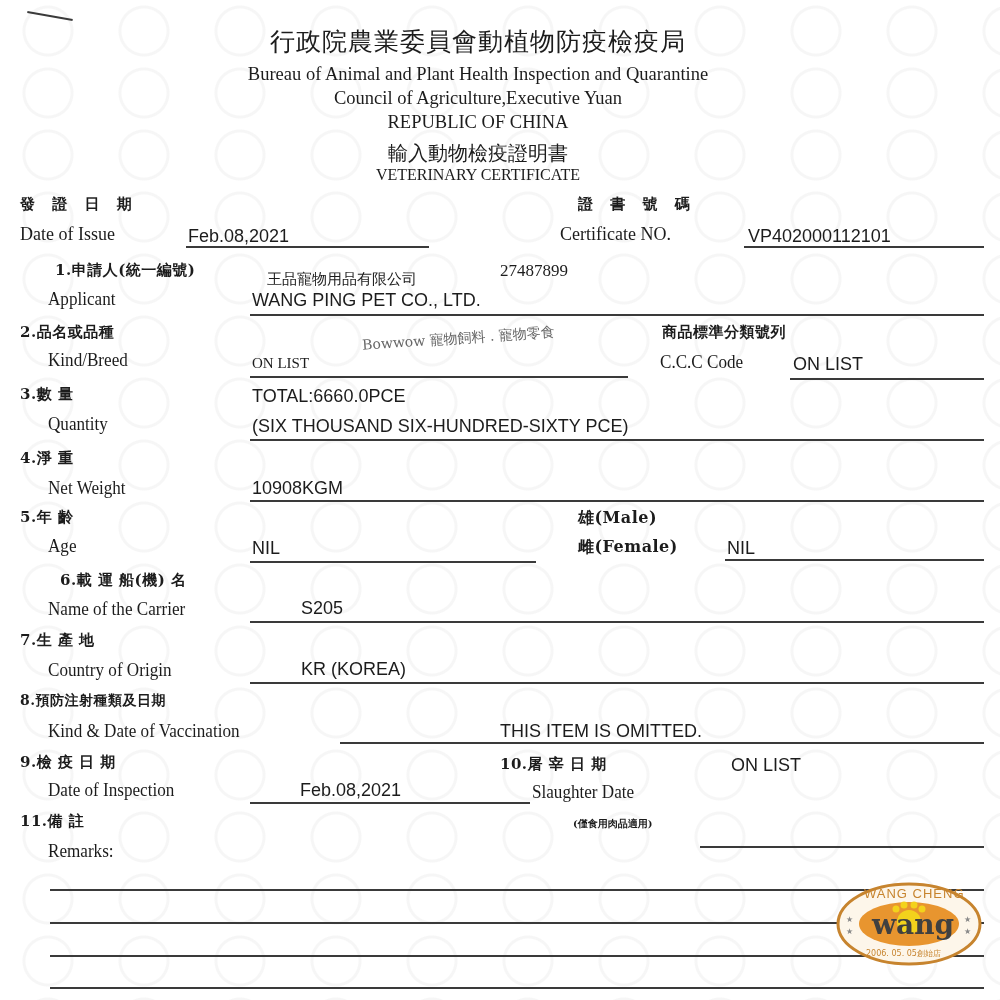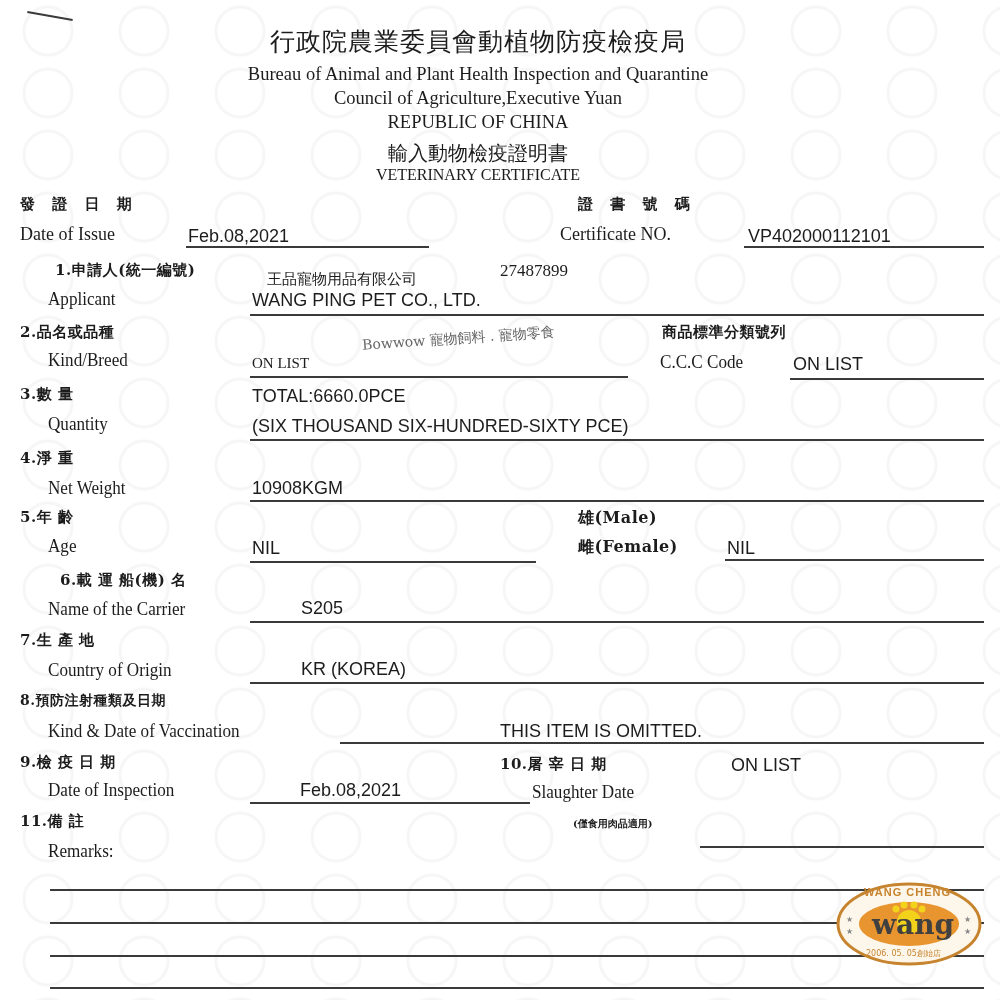--- a/index.html
+++ b/index.html
@@ -131,16 +131,16 @@
     <circle cx="73" cy="40" r="12" fill="#f3d21c"></circle>
     <circle cx="60" cy="27" r="3.5" fill="#f3d21c"></circle>
     <circle cx="68" cy="23" r="3.5" fill="#f3d21c"></circle>
     <circle cx="78" cy="23" r="3.5" fill="#f3d21c"></circle>
     <circle cx="86" cy="27" r="3.5" fill="#f3d21c"></circle>
     <text x="10" y="40" font-size="8" fill="#888" font-family="DejaVu Sans, sans-serif">★</text>
     <text x="10" y="52" font-size="8" fill="#888" font-family="DejaVu Sans, sans-serif">★</text>
     <text x="128" y="40" font-size="8" fill="#888" font-family="DejaVu Sans, sans-serif">★</text>
     <text x="128" y="52" font-size="8" fill="#888" font-family="DejaVu Sans, sans-serif">★</text>
   </svg>
-  <div class="abs" style="left:28px;top:4px;font-size:11px;color:#c7842e;font-weight:bold;letter-spacing:1px;">WANG CHENG</div>
+  <div class="abs" style="left:28px;top:4px;font-size:13px;color:#c7842e;font-weight:normal;letter-spacing:1px;">WANG CHENG</div>
   <div class="abs" style="left:36px;top:28px;font-size:28px;font-weight:bold;color:#404040;font-family:'DejaVu Serif',serif;line-height:30px;">wang</div>
   <div class="abs" style="left:30px;top:66px;font-size:8px;color:#c7842e;font-family:'DejaVu Sans',sans-serif;">2006. 05. 05創始店</div>
 </div>
 
 </body></html>

